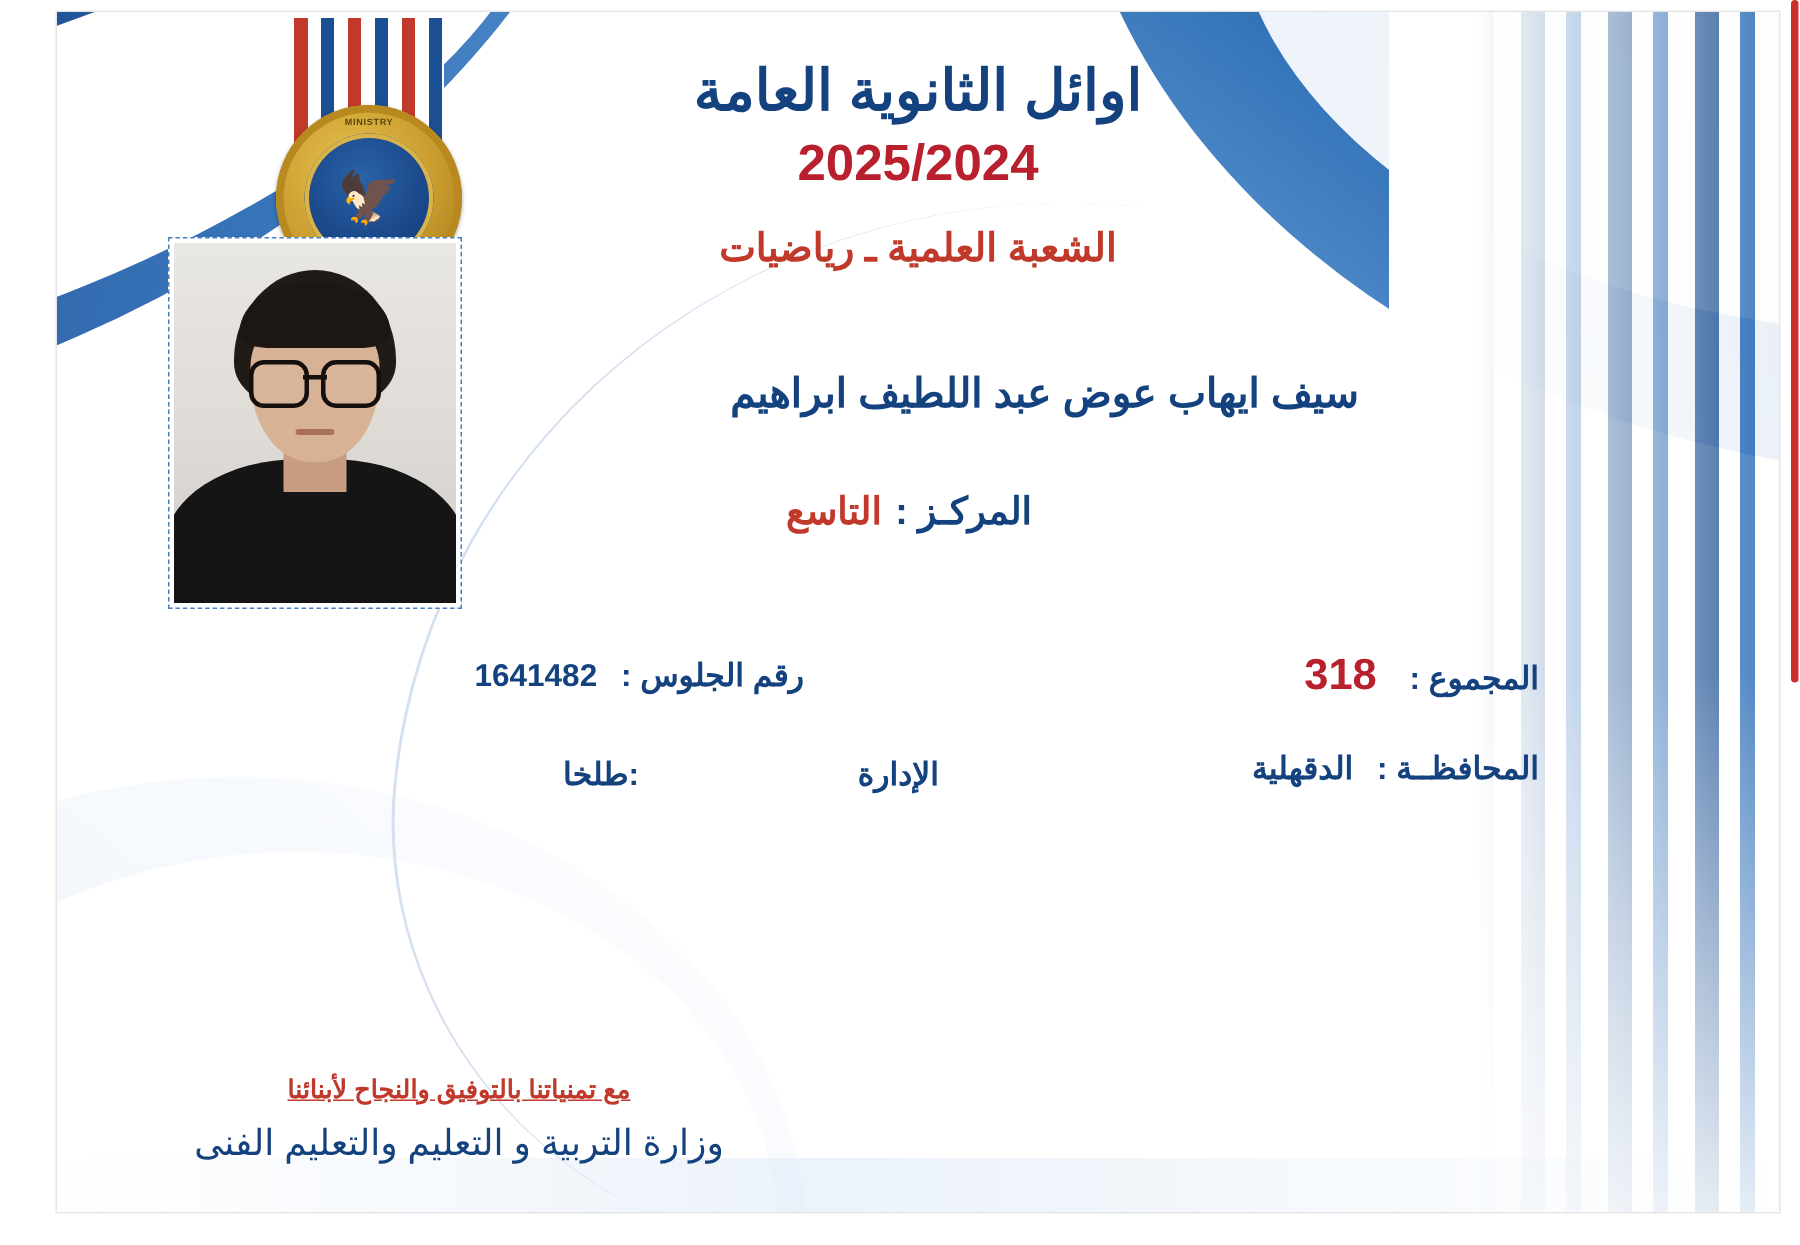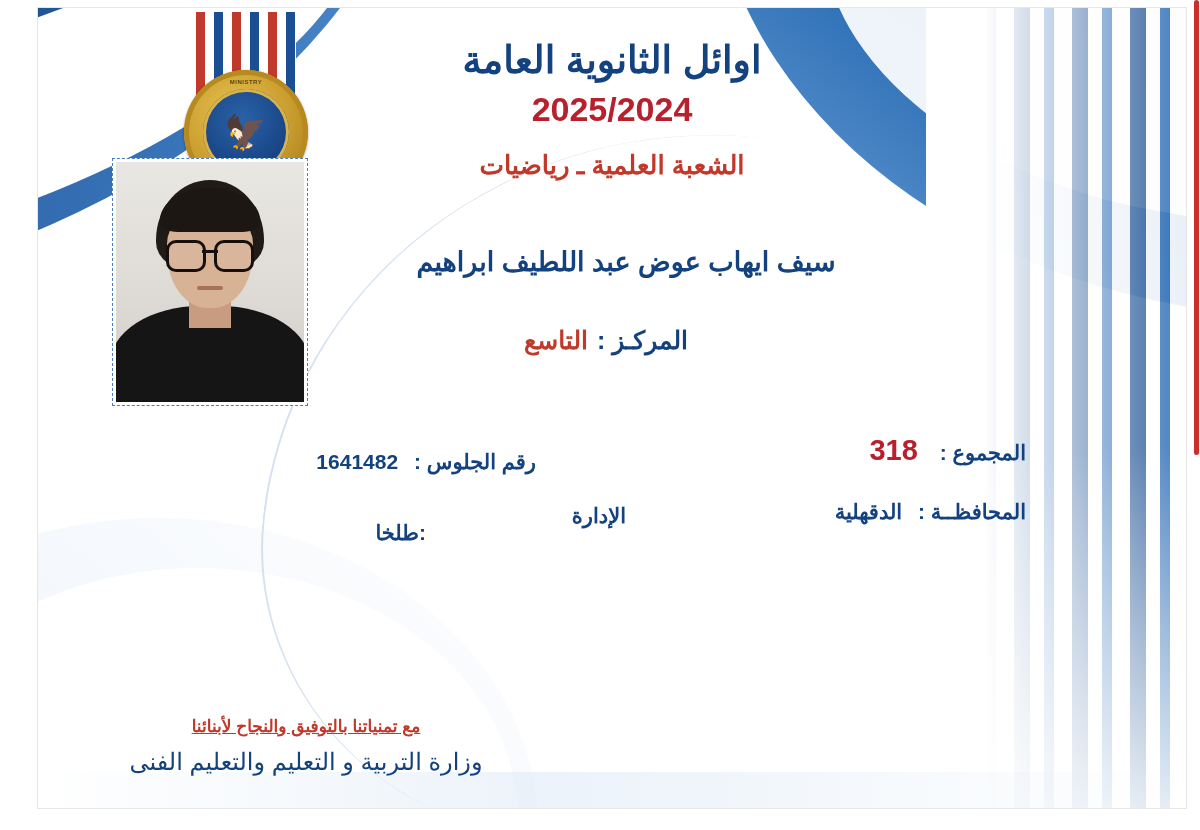--- a/index.html
+++ b/index.html
@@ -190,21 +190,21 @@
     font-size: 26px;
     font-weight: bold;
     color: #c0392b;
   }
 
   .student-name {
     position: absolute;
     top: 238px;
     right: 280px;
     width: 560px;
-    text-align: center;
+    text-align: right;
     font-size: 27px;
     font-weight: bold;
     color: #14427e;
   }
 
   .rank-row {
     position: absolute;
     top: 318px;
     right: 370px;
     width: 420px;
@@ -220,24 +220,24 @@
     position: absolute;
     font-size: 21px;
     font-weight: bold;
     color: #14427e;
     white-space: nowrap;
   }
   .row .val { color: #14427e; }
   .row .val-red { color: #b7202c; font-size: 29px; }
 
   .row-total { top: 426px; right: 160px; }
-  .row-seat  { top: 442px; right: 650px; }
+  .row-seat  { top: 430px; right: 650px; }
   .row-gov   { top: 492px; right: 160px; }
   .row-admin { top: 496px; right: 560px; }
-  .row-adminv{ top: 513px; right: 760px; }
+  .row-adminv{ top: 496px; right: 760px; }
   .row-school{ top: 566px; right: 160px; }
 
   .wishes {
     position: absolute;
     top: 708px;
     right: 710px;
     width: 340px;
     text-align: center;
     font-size: 17px;
     font-weight: bold;

